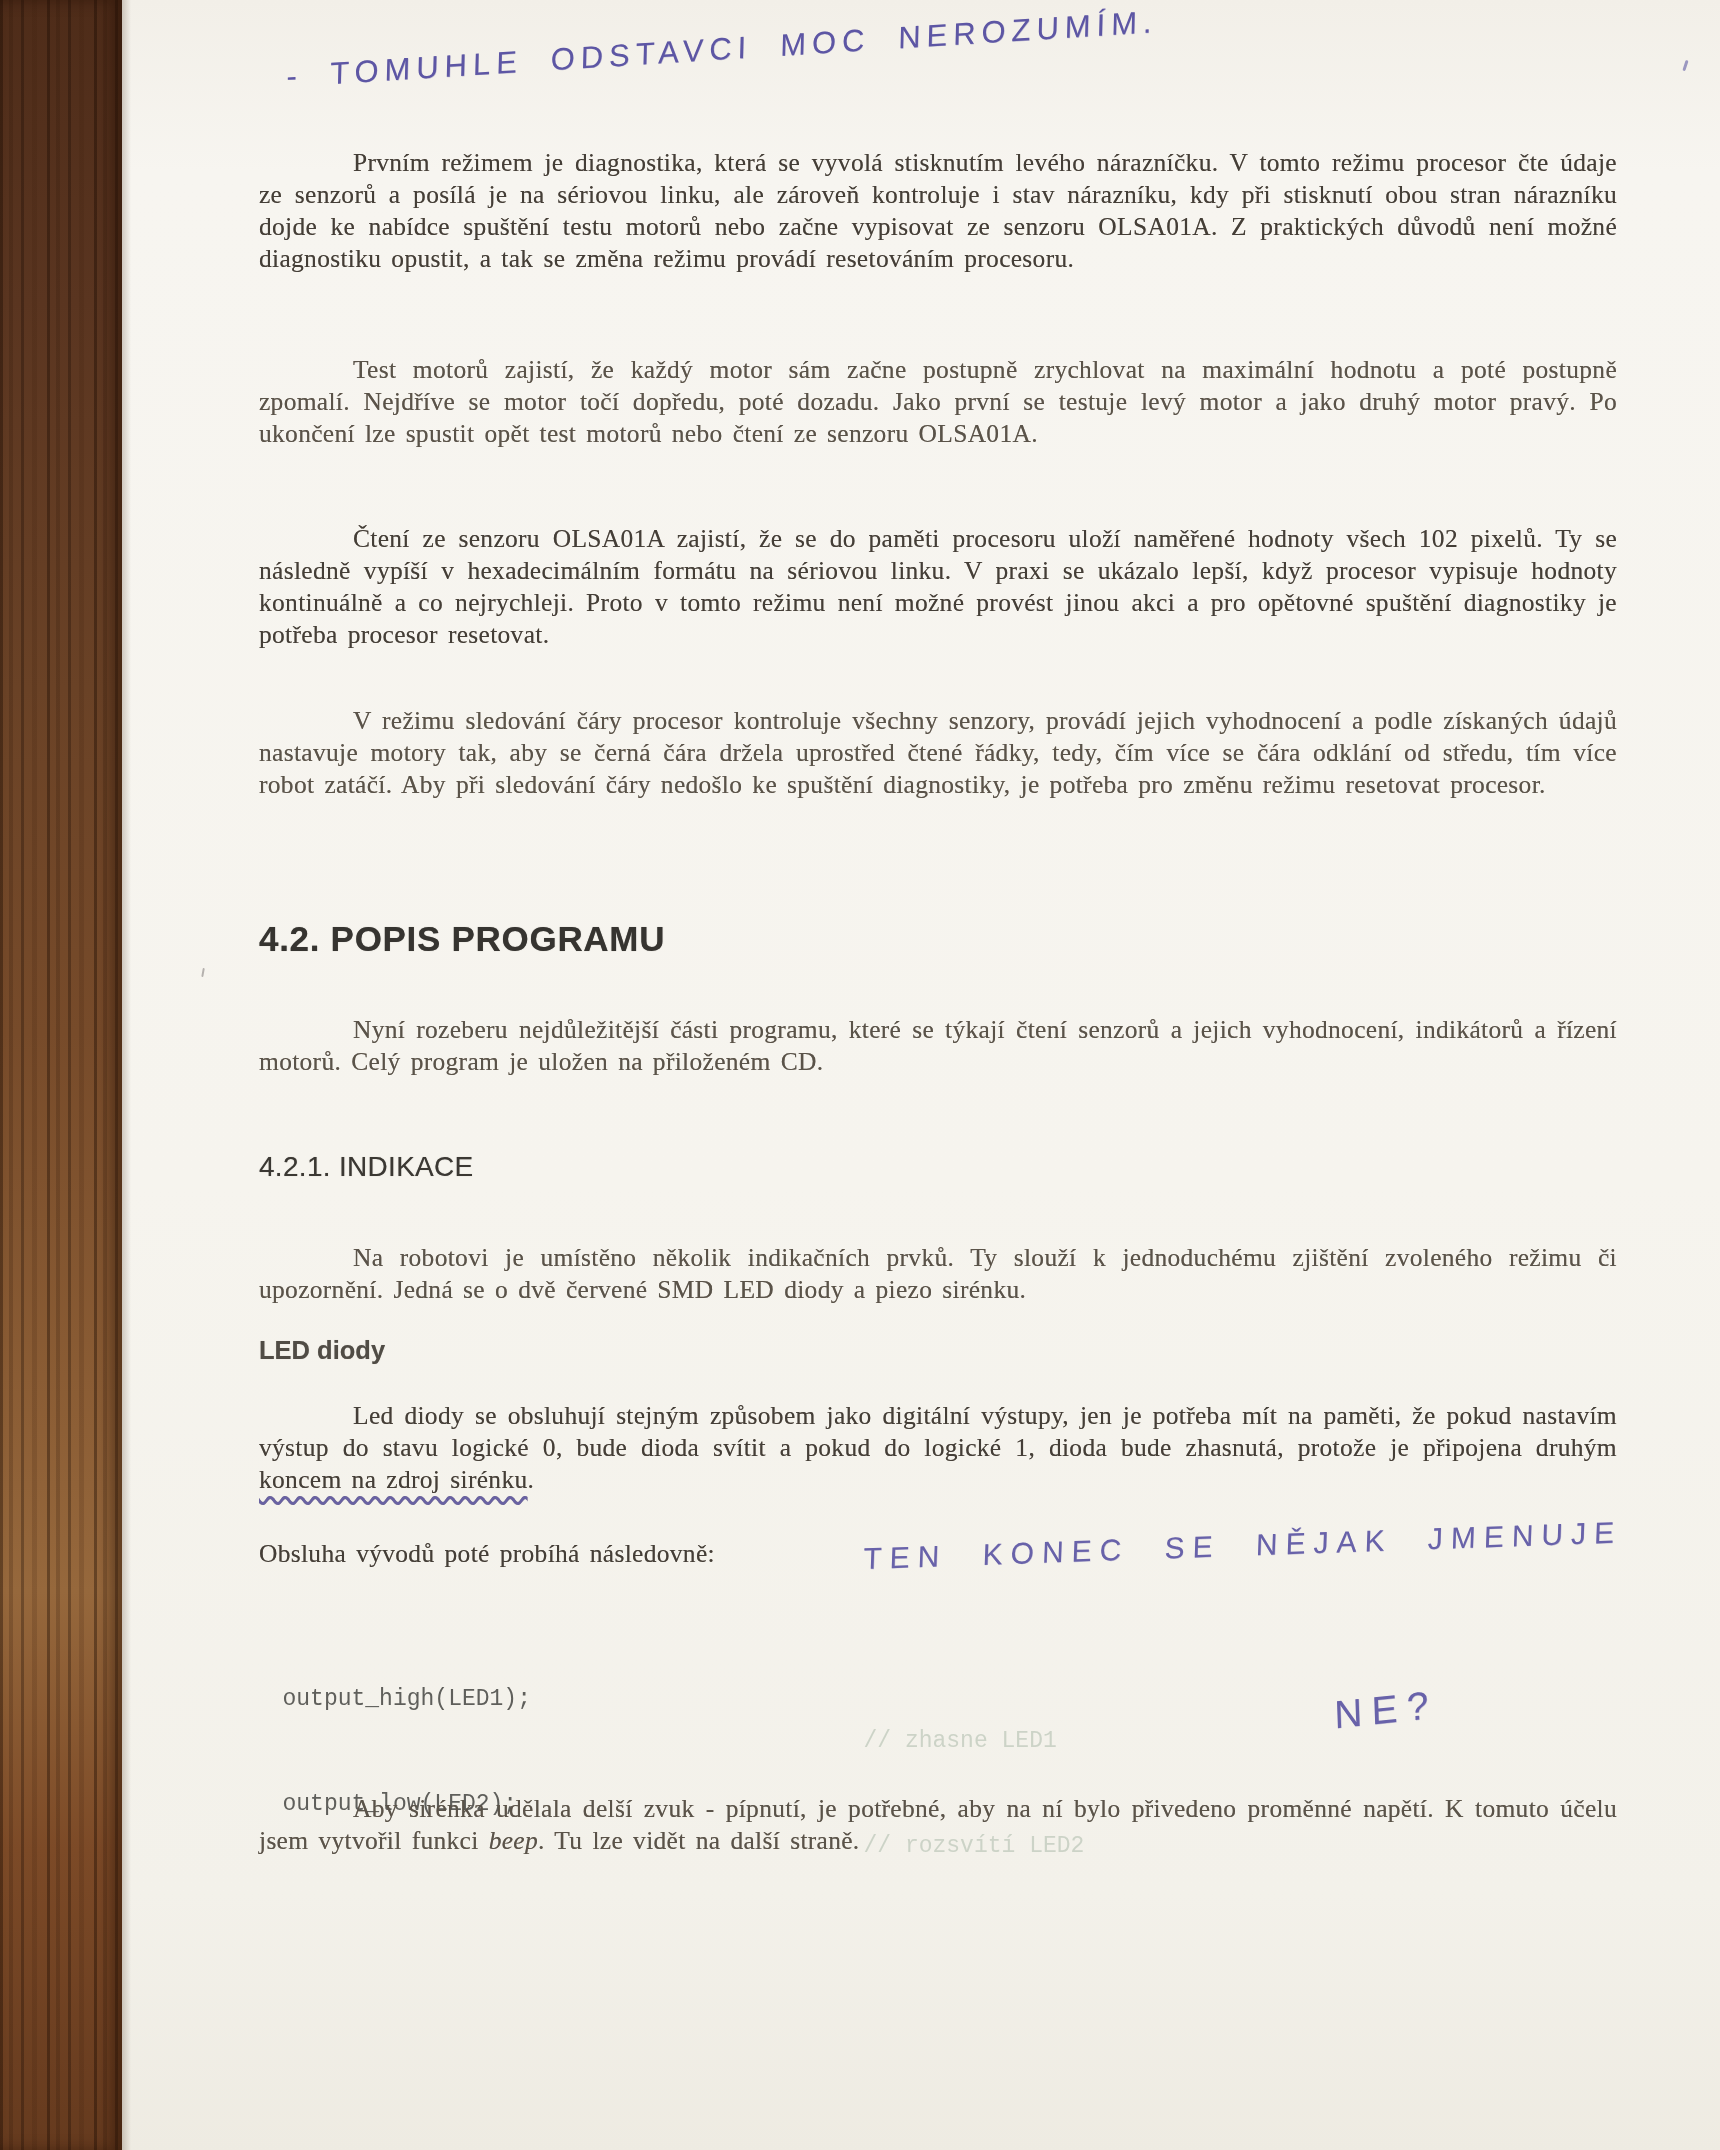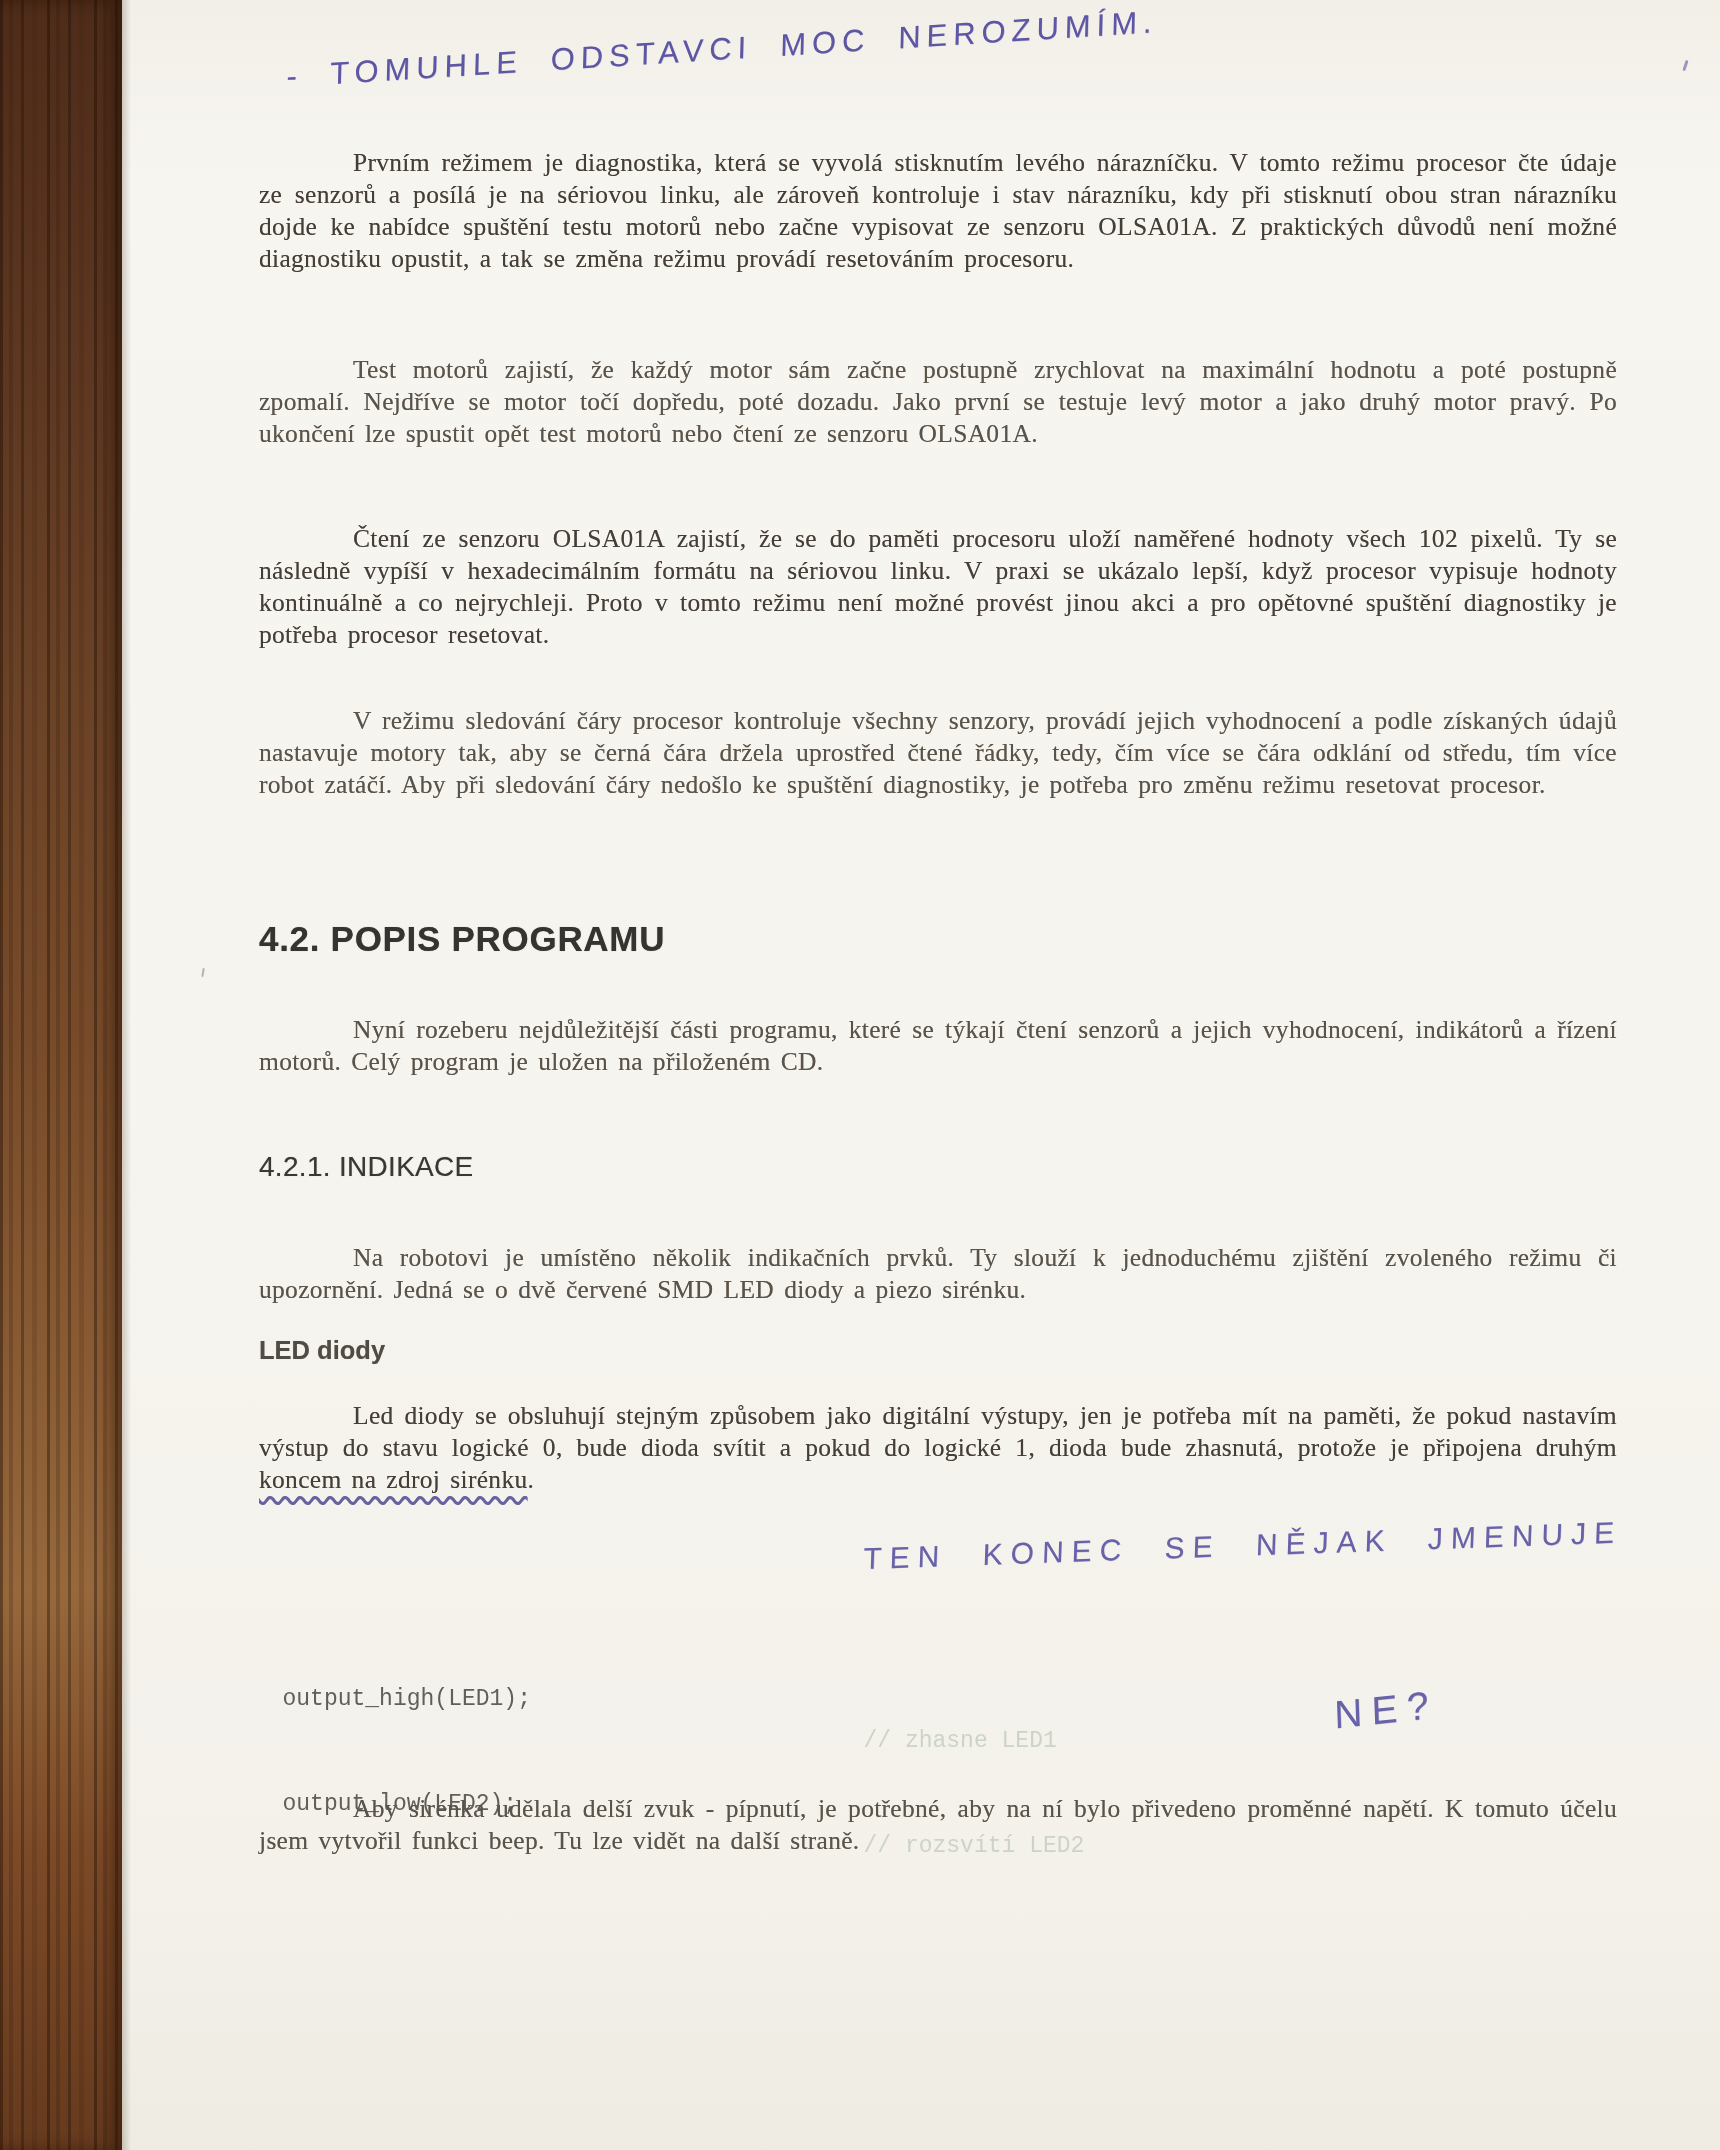--- a/index.html
+++ b/index.html
@@ -54,21 +54,21 @@
     padding-left:23.5px;
   }
   .code .cmt{color:#ccd3c7;position:absolute;left:581px;margin-top:42px;}
   .code-line{position:relative;}
   .pen-underline{
     text-decoration:underline;text-decoration-style:wavy;
     text-decoration-color:rgba(96,89,167,.85);
     text-decoration-thickness:3.4px;text-underline-offset:8px;
     text-decoration-skip-ink:none;
   }
-  .it{}
+  .it{font-style:italic;}
   
   .hand{
     position:absolute;font-family:"Liberation Sans","DejaVu Sans",sans-serif;
     color:#5d56a4;text-shadow:0.4px 0.4px 0 rgba(93,86,164,.35);
     white-space:nowrap;font-weight:500;
   }
   .note-top{
     left:286px;top:59px;font-size:31px;letter-spacing:6px;word-spacing:13.4px;
     transform:rotate(-3.6deg) skewX(-5deg);transform-origin:left bottom;
   }
@@ -127,20 +127,23 @@
   </div>
 
   <div class="blk" style="top:1336px">
     <h3 class="h-small">LED diody</h3>
   </div>
 
   <div class="blk" style="top:1400px">
     <p class="body indent"><span>Led diody se obsluhují stejným způsobem jako digitální výstupy, jen je potřeba mít na paměti, že pokud nastavím výstup do stavu logické 0, bude dioda svítit a pokud do logické 1, dioda bude zhasnutá, protože je připojena druhým </span><span class="pen-underline">koncem na zdroj sirénku</span><span>.</span></p>
   </div>
 
+  <div class="blk" style="top:1538px">
+    <p class="body">Obsluha vývodů poté probíhá následovně:</p>
+  </div>
 
   <div class="blk code" style="top:1612px">
     <div class="code-line"><span>output_high(LED1);</span><span class="cmt">// zhasne LED1</span></div>
     <div class="code-line"><span>output_low(LED2);</span><span class="cmt">// rozsvítí LED2</span></div>
   </div>
 
 
   <div class="blk" style="top:1793px">
     <p class="body indent t-fade"><span>Aby sirénka udělala delší zvuk - pípnutí, je potřebné, aby na ní bylo přivedeno proměnné napětí. K tomuto účelu jsem vytvořil funkci </span><span class="it">beep</span><span>. Tu lze vidět na další straně.</span></p>
   </div>

